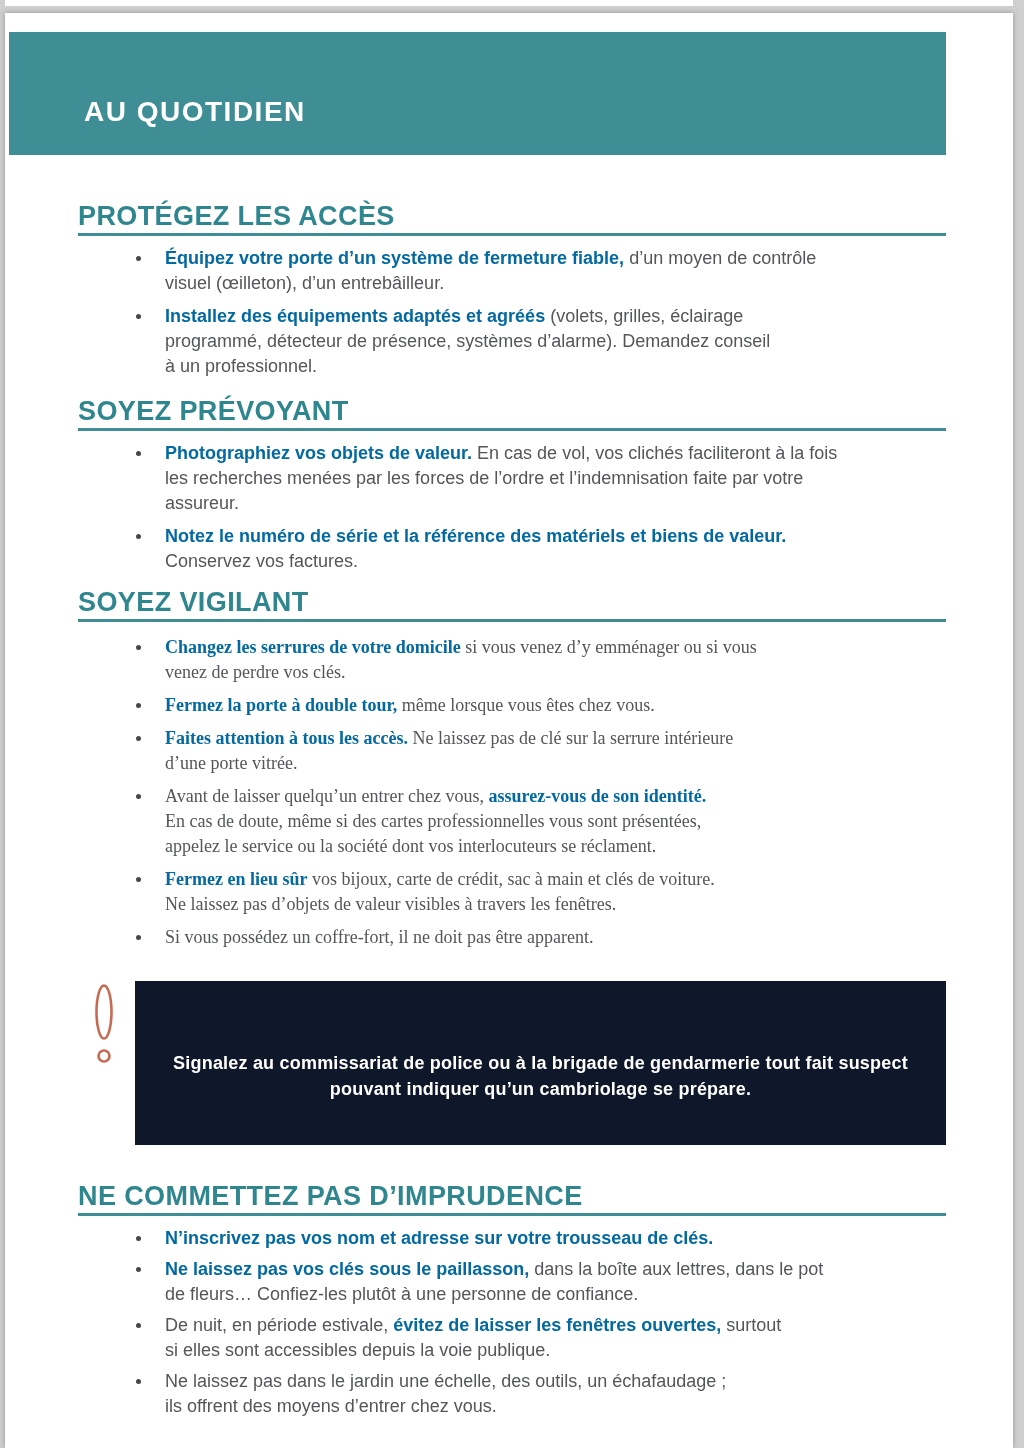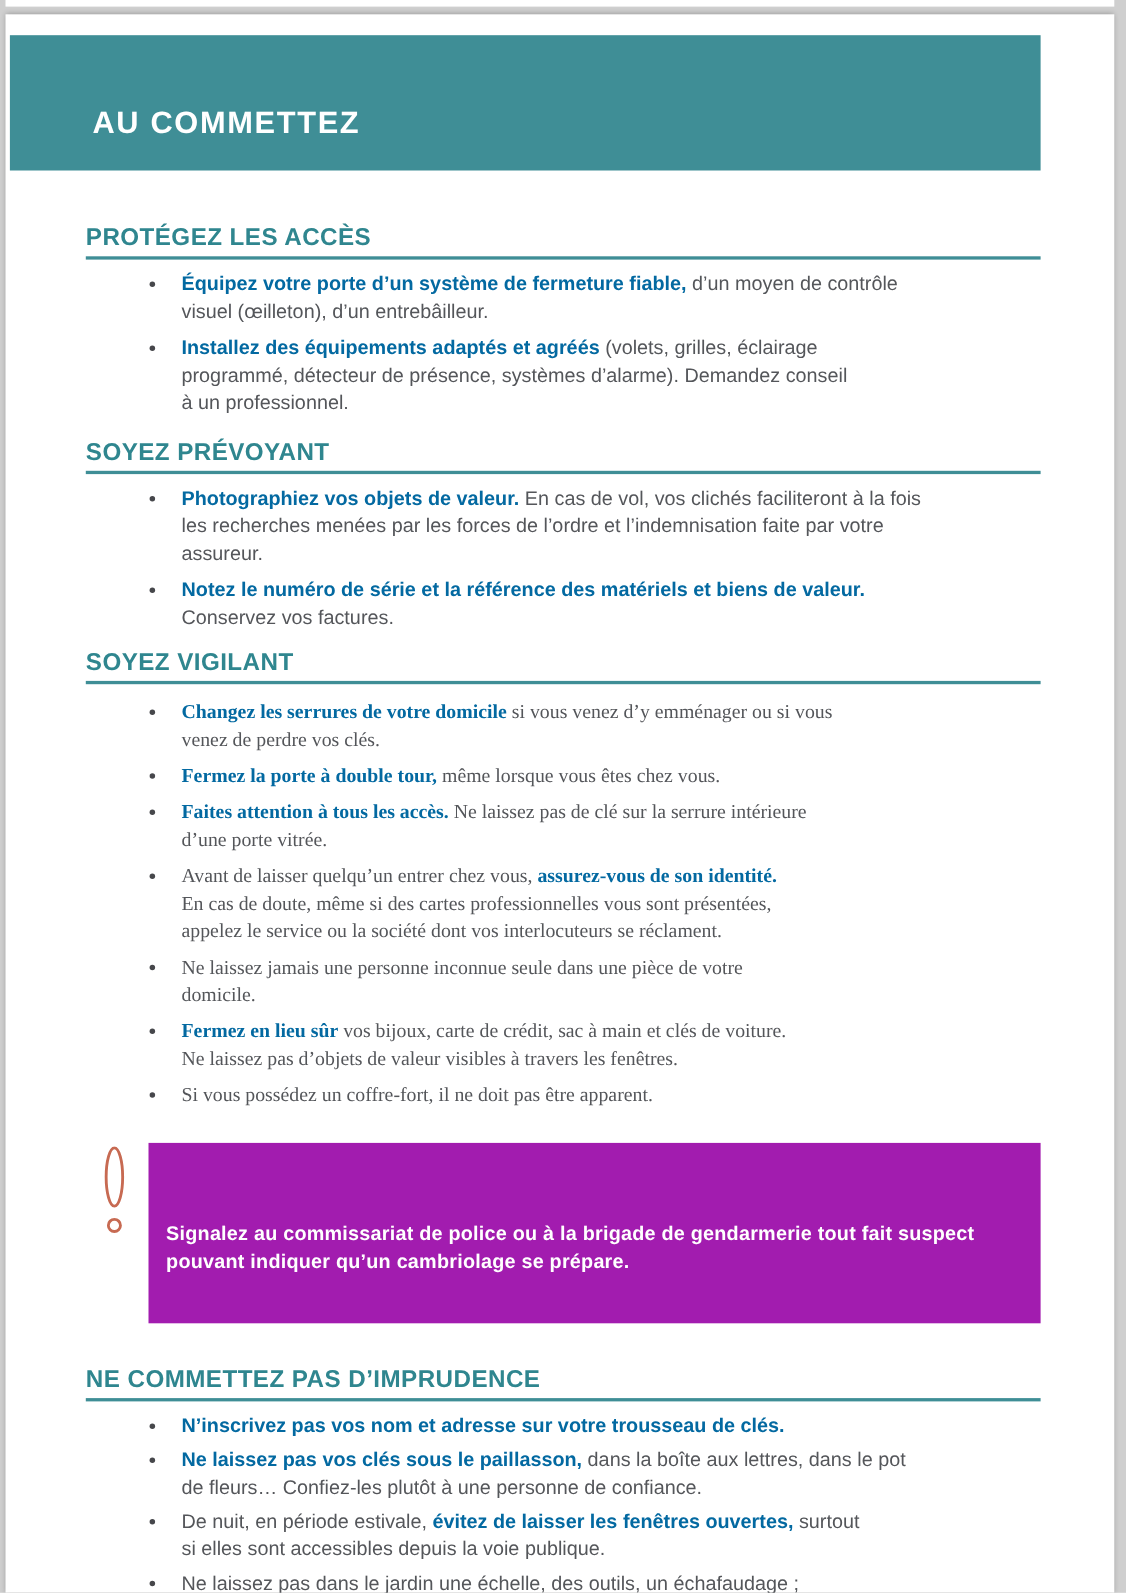--- a/index.html
+++ b/index.html
@@ -22,21 +22,21 @@
     margin:19px 0 0 4px;width:937px;height:123px;background:#3F8E96;
   }
   .banner-title{
     color:#ffffff;font-size:28px;font-weight:bold;letter-spacing:1.5px;
     padding:64px 0 0 75px;
   }
   .content{
     margin-left:73px;width:868px;color:#54565A;
   }
   .section-heading{
-    margin:0;font-size:22px;line-height:22px;font-weight:bold;color:#2F868F;
+    margin:0;font-size:27px;line-height:22px;font-weight:bold;color:#2F868F;
     letter-spacing:0.4px;border-bottom:3px solid #3F8E96;padding-bottom:6px;
   }
   .s1 .section-heading{margin-top:50px;}
   .s2 .section-heading{margin-top:21px;}
   .s3 .section-heading{margin-top:17px;}
   .s4 .section-heading{margin-top:40px;}
   ul.bullets{
     list-style:none;margin:10px 0 0 0;padding:0;
   }
   .s3 ul.bullets{margin-top:13px;font-family:Liberation Serif, serif;}
@@ -46,36 +46,36 @@
   }
   ul.bullets li + li{margin-top:8px;}
   .s4 ul.bullets li + li{margin-top:6px;}
   ul.bullets li::before{
     content:'';position:absolute;left:58px;top:10px;width:5px;height:5px;
     border-radius:50%;background:#46474B;
   }
   ul.bullets strong{color:#0369a1;}
   .callout{
     position:relative;margin:31px 0 0 57px;width:811px;box-sizing:border-box;
-    background:#a21caf;color:#ffffff;font-weight:bold;font-size:18px;
-    line-height:26px;padding:17px 16px;letter-spacing:0.2px;white-space:pre-line;
+    background:#0f172a;color:#ffffff;font-weight:bold;font-size:18px;
+    line-height:26px;padding:17px 16px;letter-spacing:0.2px;white-space:pre-line;text-align:center;
   }
   .exclamation-icon{
     position:absolute;left:-44px;top:3px;width:26px;height:82px;
   }
 </style>
 </head>
 <body>
 
 <div class="prev-page"></div>
 
 <div class="page">
 
   <div class="banner">
-    <div class="banner-title">AU COMMETTEZ</div>
+    <div class="banner-title">AU QUOTIDIEN</div>
   </div>
 
   <div class="content">
 
     <section class="s1">
       <h2 class="section-heading">PROTÉGEZ LES ACCÈS</h2>
       <ul class="bullets">
         <li><span></span><strong>Équipez votre porte d’un système de fermeture fiable,</strong><span> d’un moyen de contrôle
 visuel (œilleton), d’un entrebâilleur.</span></li>
         <li><span></span><strong>Installez des équipements adaptés et agréés</strong><span> (volets, grilles, éclairage
@@ -99,22 +99,20 @@
       <h2 class="section-heading">SOYEZ VIGILANT</h2>
       <ul class="bullets">
         <li><span></span><strong>Changez les serrures de votre domicile</strong><span> si vous venez d’y emménager ou si vous
 venez de perdre vos clés.</span></li>
         <li><span></span><strong>Fermez la porte à double tour,</strong><span> même lorsque vous êtes chez vous.</span></li>
         <li><span></span><strong>Faites attention à tous les accès.</strong><span> Ne laissez pas de clé sur la serrure intérieure
 d’une porte vitrée.</span></li>
         <li><span>Avant de laisser quelqu’un entrer chez vous, </span><strong>assurez-vous de son identité.</strong><span>
 En cas de doute, même si des cartes professionnelles vous sont présentées,
 appelez le service ou la société dont vos interlocuteurs se réclament.</span></li>
-        <li><span>Ne laissez jamais une personne inconnue seule dans une pièce de votre
-domicile.</span><strong></strong><span></span></li>
         <li><span></span><strong>Fermez en lieu sûr</strong><span> vos bijoux, carte de crédit, sac à main et clés de voiture.
 Ne laissez pas d’objets de valeur visibles à travers les fenêtres.</span></li>
         <li><span>Si vous possédez un coffre-fort, il ne doit pas être apparent.</span><strong></strong><span></span></li>
       </ul>
     </section>
 
     <div class="callout">
       <svg class="exclamation-icon" viewBox="0 0 26 82" xmlns="http://www.w3.org/2000/svg">
         <ellipse cx="13" cy="28" rx="7.5" ry="26.5" fill="none" stroke="#C76A52" stroke-width="2.6"></ellipse>
         <circle cx="13" cy="72" r="5.5" fill="none" stroke="#C76A52" stroke-width="2.6"></circle>

